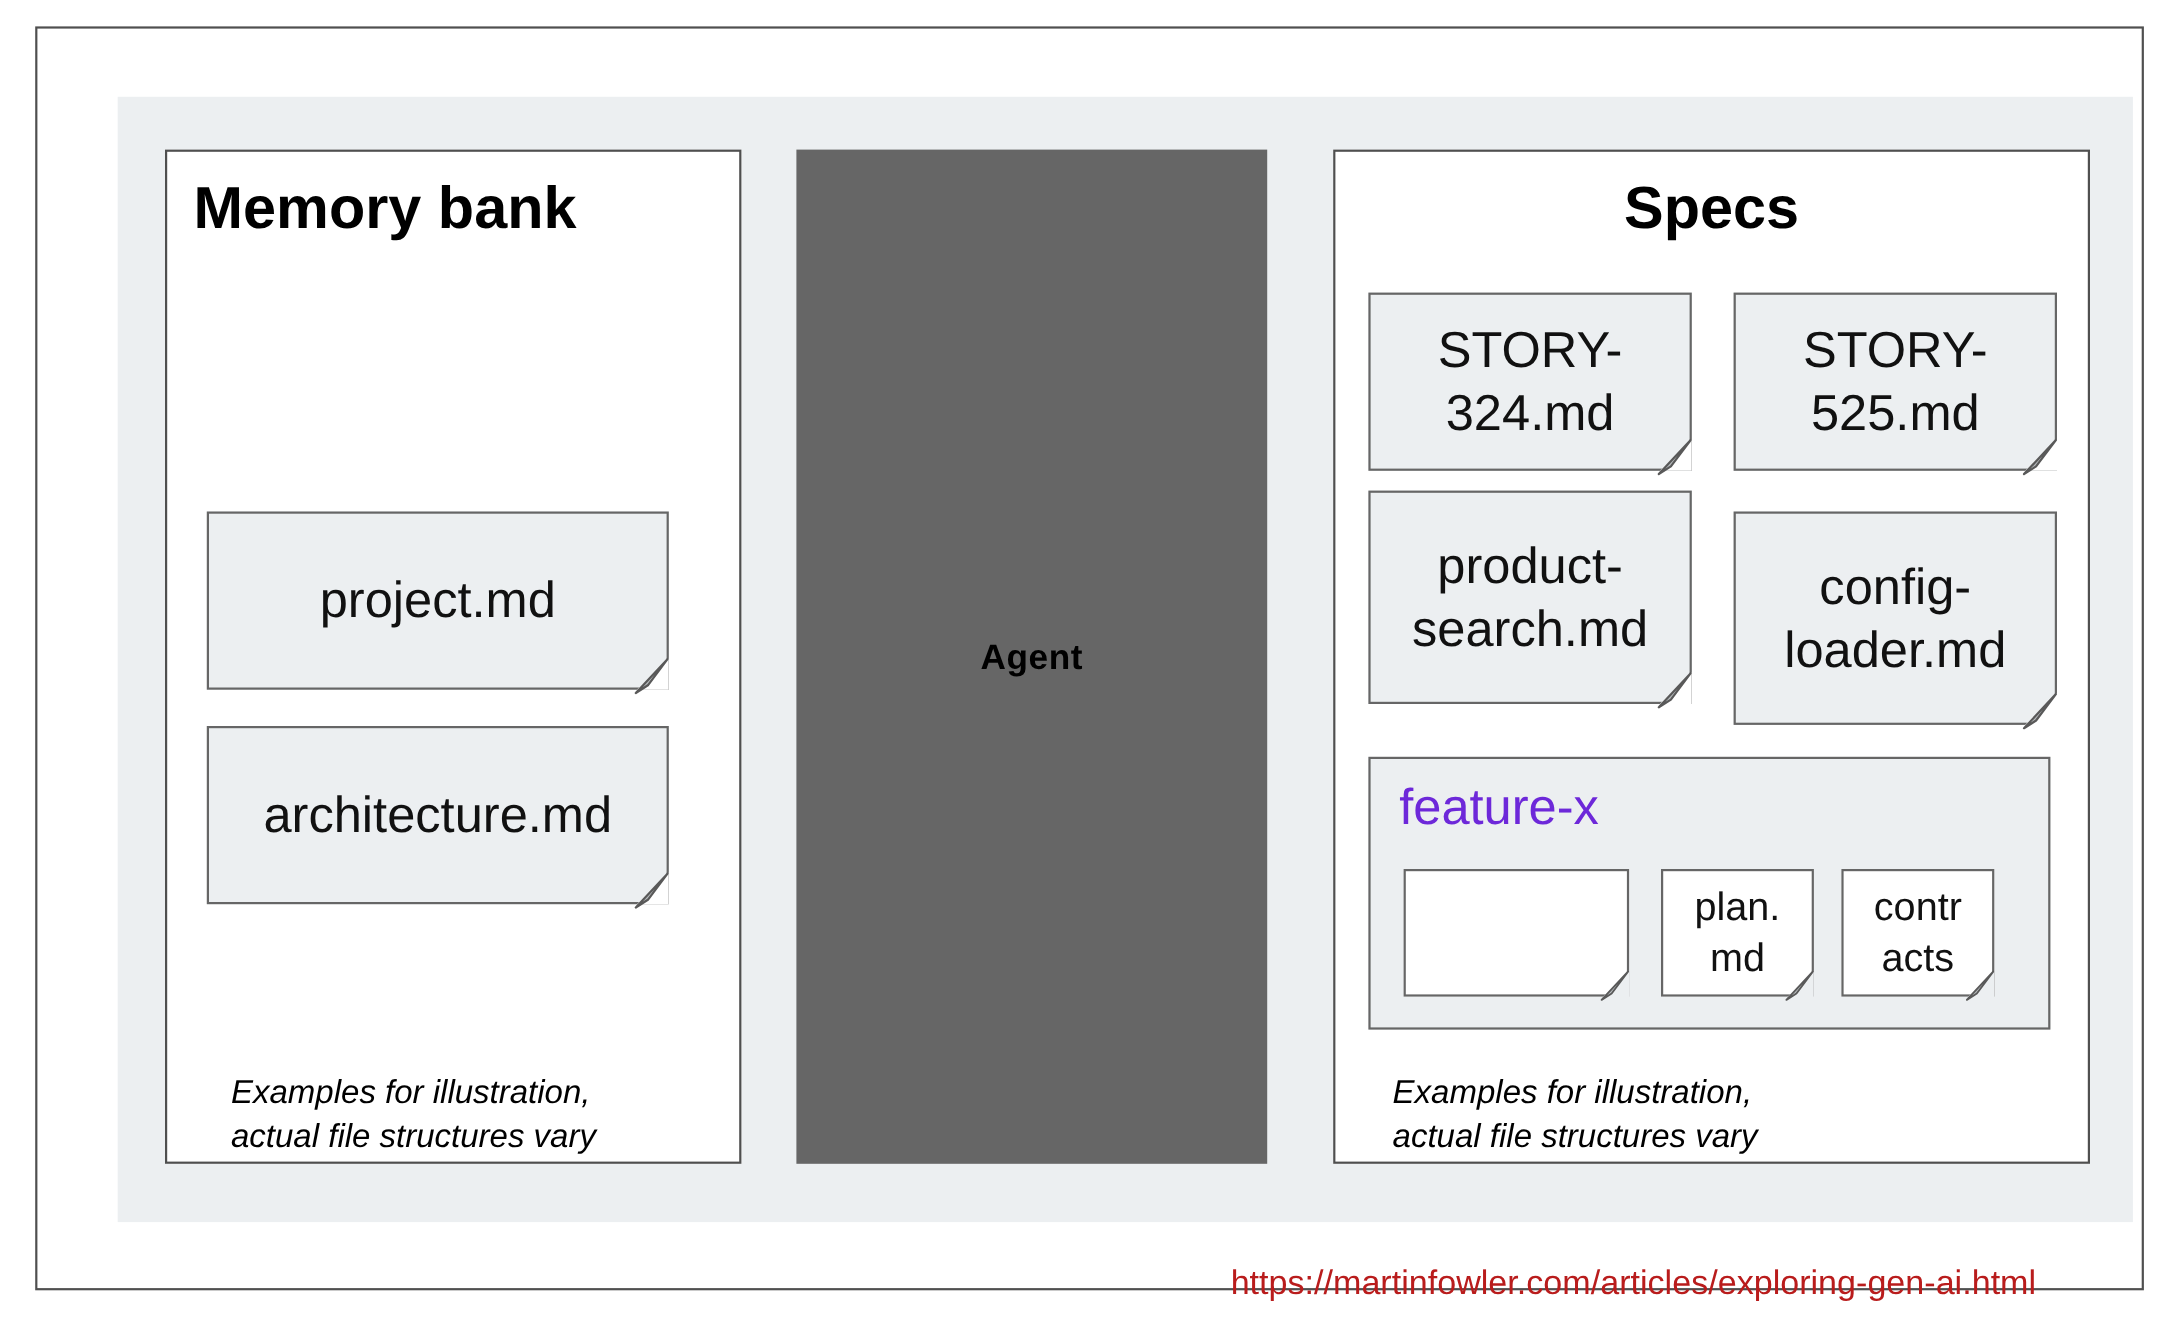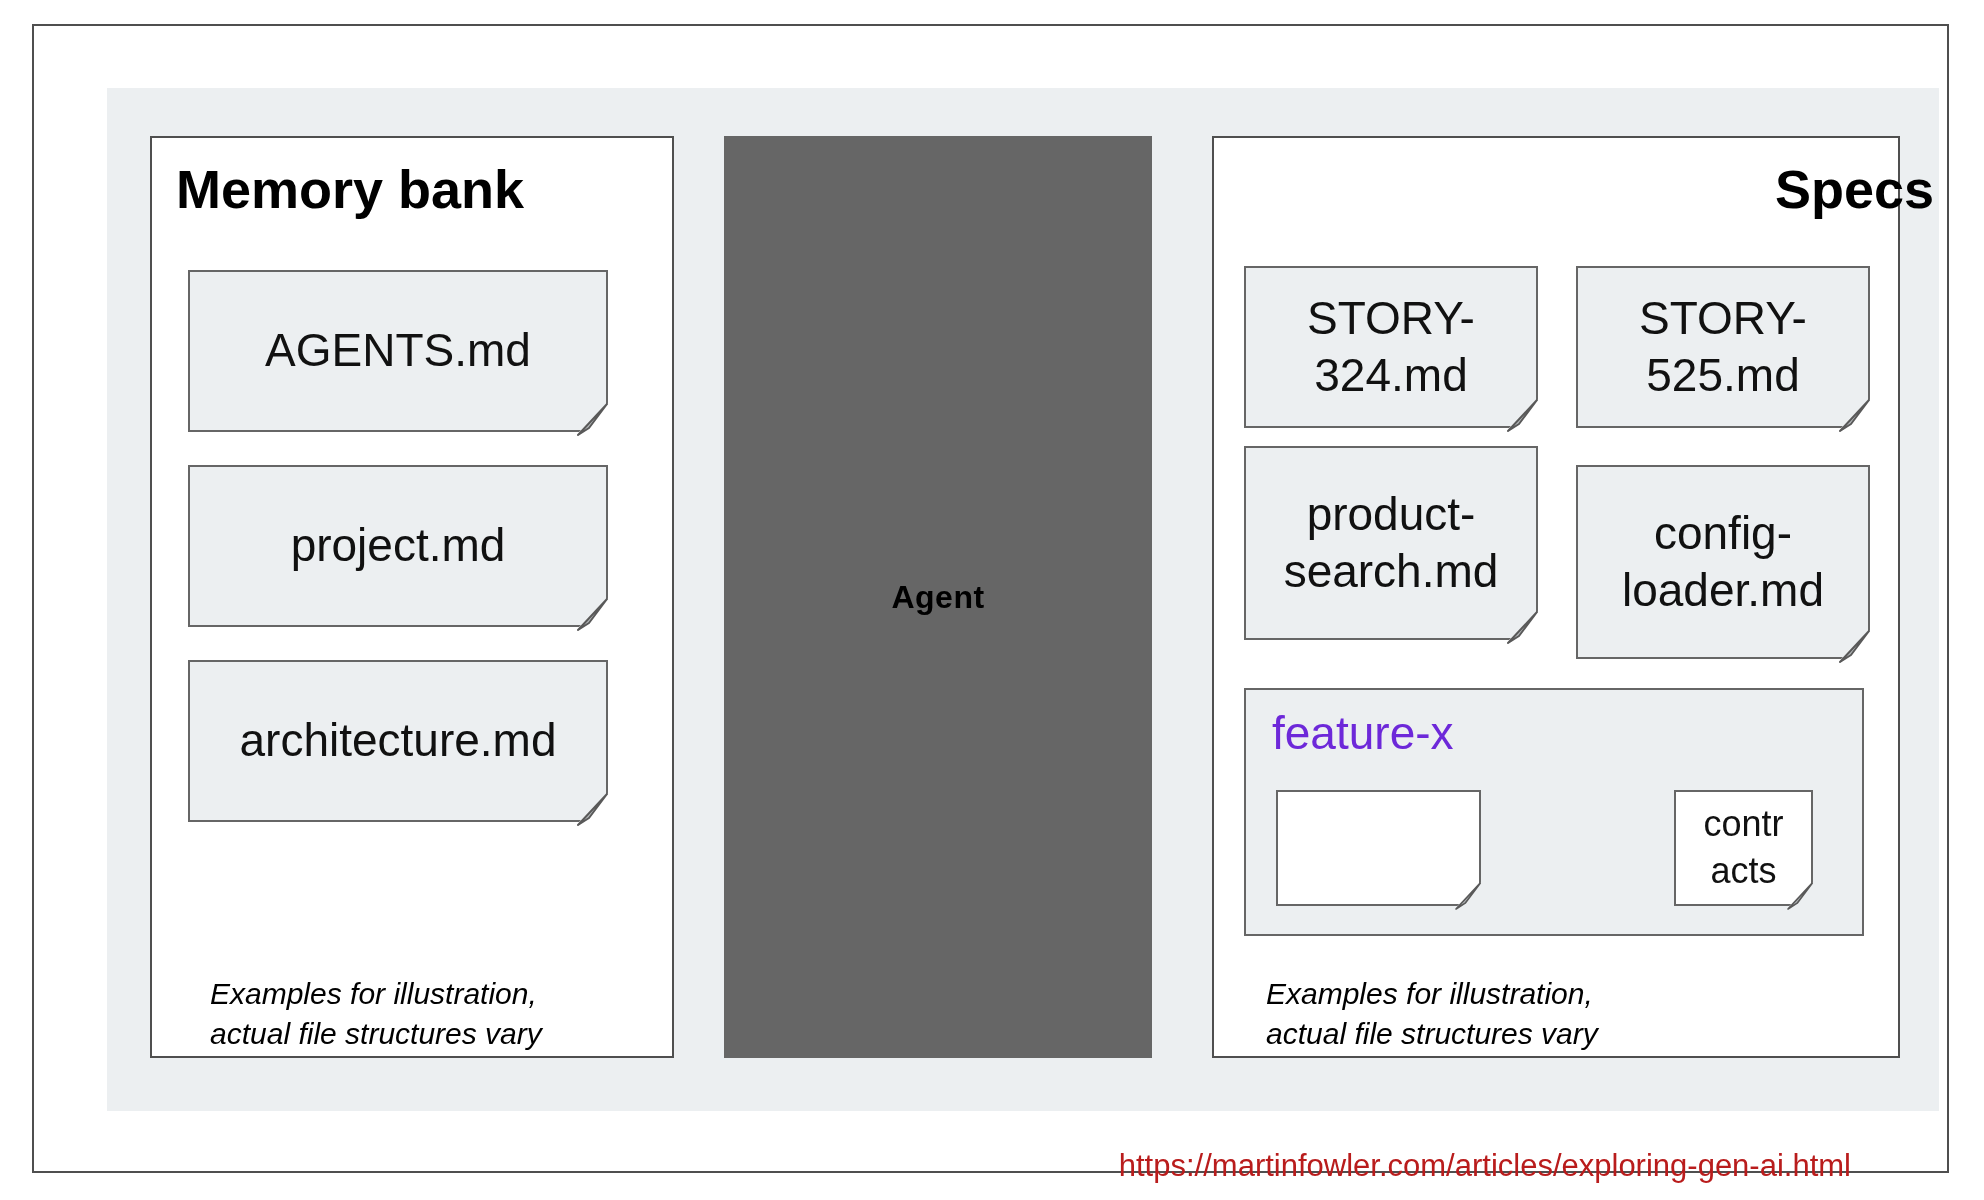--- a/index.html
+++ b/index.html
@@ -24,21 +24,21 @@
   .agent{
     position:absolute;left:690px;top:110px;width:428px;height:922px;
     background:#666666;display:flex;align-items:center;justify-content:center;
   }
   .agent-label{color:#000000;font-weight:bold;font-size:32px;letter-spacing:0.5px;}
   .box-title{
     position:absolute;top:20px;font-weight:bold;font-size:54px;color:#000;
     white-space:nowrap;
   }
   #memory-title{left:24px;}
-  #specs-title{left:16px;width:100%;text-align:right;padding-left:20px;}
+  #specs-title{left:0;width:100%;text-align:center;}
   
   .note{
     position:absolute;background:#eceff1;border:2px solid #666666;
     display:flex;align-items:center;justify-content:center;text-align:center;
     font-size:46px;line-height:1.24;color:#111;
   }
   .note .lbl{white-space:pre-line;}
   .fold{position:absolute;right:-2px;bottom:-8px;width:36px;height:42px;}
   .cut{fill:#ffffff;stroke:none;}
   .flap{fill:#b7bbbd;stroke:#595959;stroke-width:2;stroke-linejoin:round;}
@@ -82,27 +82,20 @@
 <body>
 
 <div class="page">
   <div class="frame">
 
     <div class="panel"></div>
 
     <div class="colbox" id="memory-box">
       <div class="box-title" id="memory-title">Memory bank</div>
 
-      <div class="note m-card" id="m-card-0">
-        <span class="lbl">AGENTS.md</span>
-      <svg viewBox="0 0 36 42" class="fold">
-            <polygon class="cut" points="36,7 36,36 7,36"></polygon>
-            <polygon class="flap" points="35,8 6,39 17,32"></polygon>
-          </svg>
-        </div>
       <div class="note m-card" id="m-card-1">
         <span class="lbl">project.md</span>
       <svg viewBox="0 0 36 42" class="fold">
             <polygon class="cut" points="36,7 36,36 7,36"></polygon>
             <polygon class="flap" points="35,8 6,39 17,32"></polygon>
           </svg>
         </div>
       <div class="note m-card" id="m-card-2">
         <span class="lbl">architecture.md</span>
       <svg viewBox="0 0 36 42" class="fold">
@@ -156,20 +149,28 @@
         </div>
 
       <div class="feature-box">
         <div class="feature-title">feature-x</div>
         <div class="note f-card" id="f-card-0">
         <svg viewBox="0 0 36 42" class="fold fold-sm">
               <polygon class="cut" points="36,7 36,36 7,36"></polygon>
               <polygon class="flap" points="35,8 6,39 17,32"></polygon>
             </svg>
           </div>
+        <div class="note f-card" id="f-card-1">
+          <span class="lbl">plan.
+md</span>
+        <svg viewBox="0 0 36 42" class="fold fold-sm">
+              <polygon class="cut" points="36,7 36,36 7,36"></polygon>
+              <polygon class="flap" points="35,8 6,39 17,32"></polygon>
+            </svg>
+          </div>
         <div class="note f-card" id="f-card-2">
           <span class="lbl">contr
 acts</span>
         <svg viewBox="0 0 36 42" class="fold fold-sm">
               <polygon class="cut" points="36,7 36,36 7,36"></polygon>
               <polygon class="flap" points="35,8 6,39 17,32"></polygon>
             </svg>
           </div>
       </div>
 

